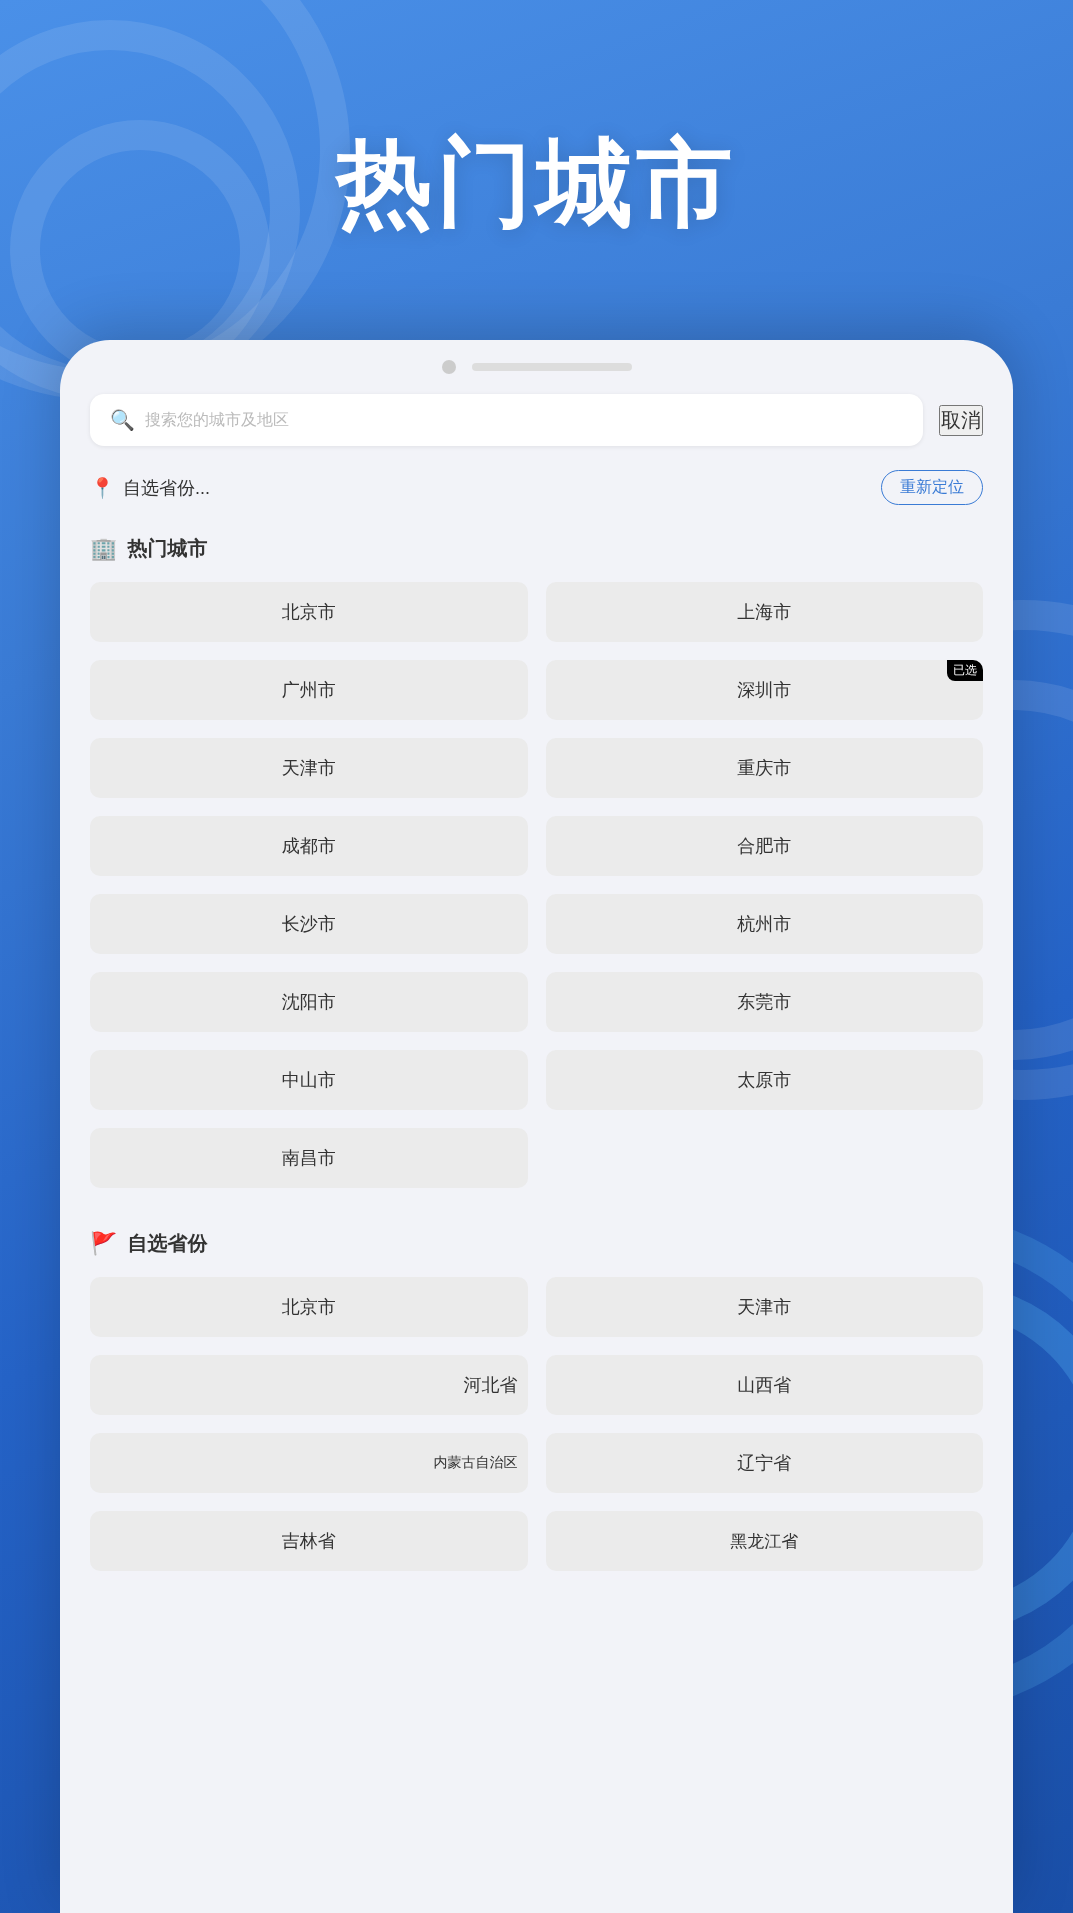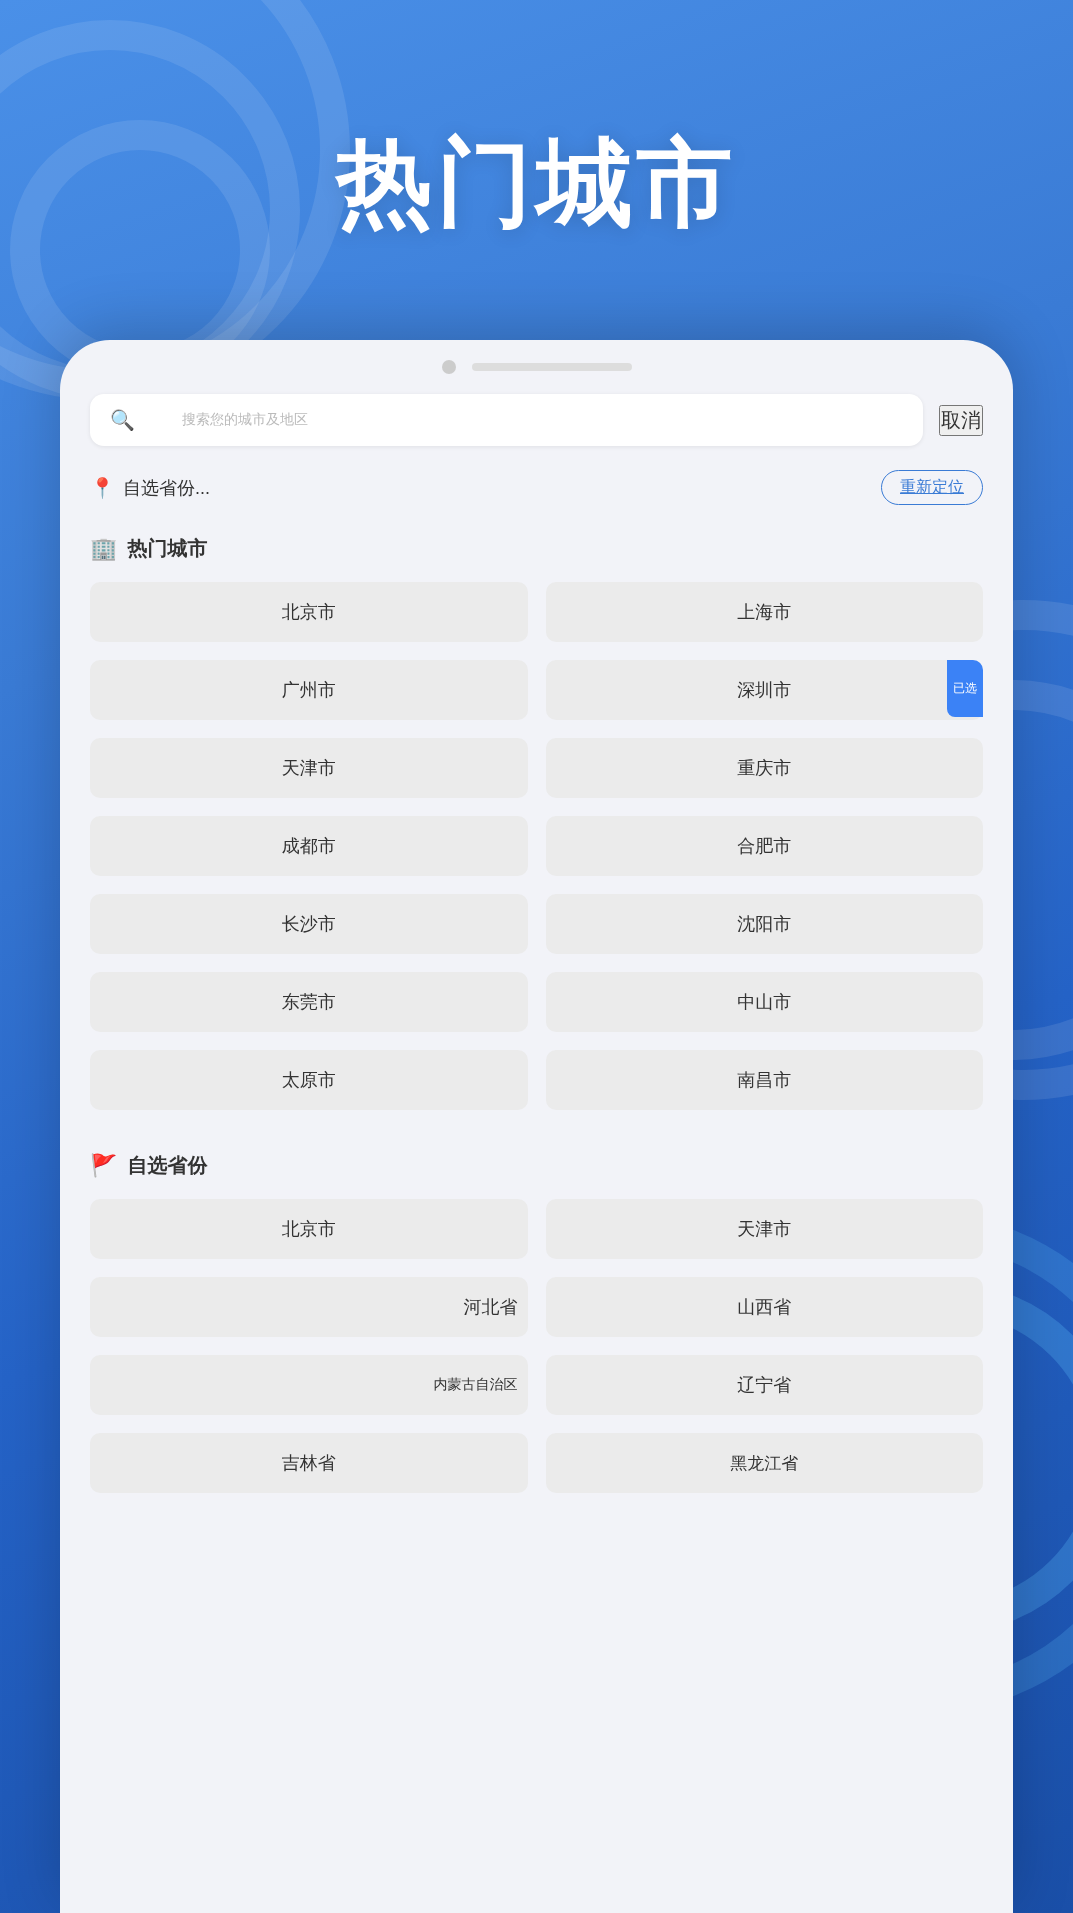--- a/index.html
+++ b/index.html
@@ -127,22 +127,21 @@
       box-shadow: 0 1px 4px rgba(0,0,0,0.08);
     }
 
     .search-icon-svg {
       color: #999;
       font-size: 20px;
     }
 
     .search-placeholder {
       color: #bbb;
-      font-size: 14px;
-      margin-left: 37px;
+      font-size: 16px;
     }
 
     .cancel-btn {
       font-size: 20px;
       color: #333;
       white-space: nowrap;
       cursor: pointer;
     }
 
     
@@ -166,21 +165,20 @@
     }
 
     .relocate-btn {
       border: 1.5px solid #3a7bd5;
       border-radius: 20px;
       padding: 6px 18px;
       color: #3a7bd5;
       font-size: 16px;
       cursor: pointer;
       background: transparent;
-      text-decoration: underline;
     }
 
     
     .section {
       padding: 0 30px 10px;
     }
 
     .section-title {
       display: flex;
       align-items: center;
@@ -218,24 +216,24 @@
       outline: none;
     }
 
     .city-btn.selected {
       background: #ebebeb;
     }
 
     .selected-badge {
       position: absolute;
       top: 0; right: 0;
-      background: #3b82f6;
+      background: #000000;
       color: white;
       font-size: 12px;
-      padding: 20px 6px;
+      padding: 2px 6px;
       border-radius: 0 10px 0 8px;
     }
 
     .section-divider {
       height: 12px;
     }
   </style>
 </head>
 <body>
 
@@ -289,20 +287,21 @@
         深圳市
         <span class="selected-badge">已选</span>
       </button>
       <button class="city-btn">天津市</button>
       <button class="city-btn">重庆市</button>
 
       <button class="city-btn">成都市</button>
       <button class="city-btn">合肥市</button>
       <button class="city-btn">长沙市</button>
 
+      <button class="city-btn">杭州市</button>
       <button class="city-btn">沈阳市</button>
       <button class="city-btn">东莞市</button>
 
       <button class="city-btn">中山市</button>
       <button class="city-btn">太原市</button>
       <button class="city-btn">南昌市</button>
     </div>
   </div>
 
   <div class="section-divider"></div>

